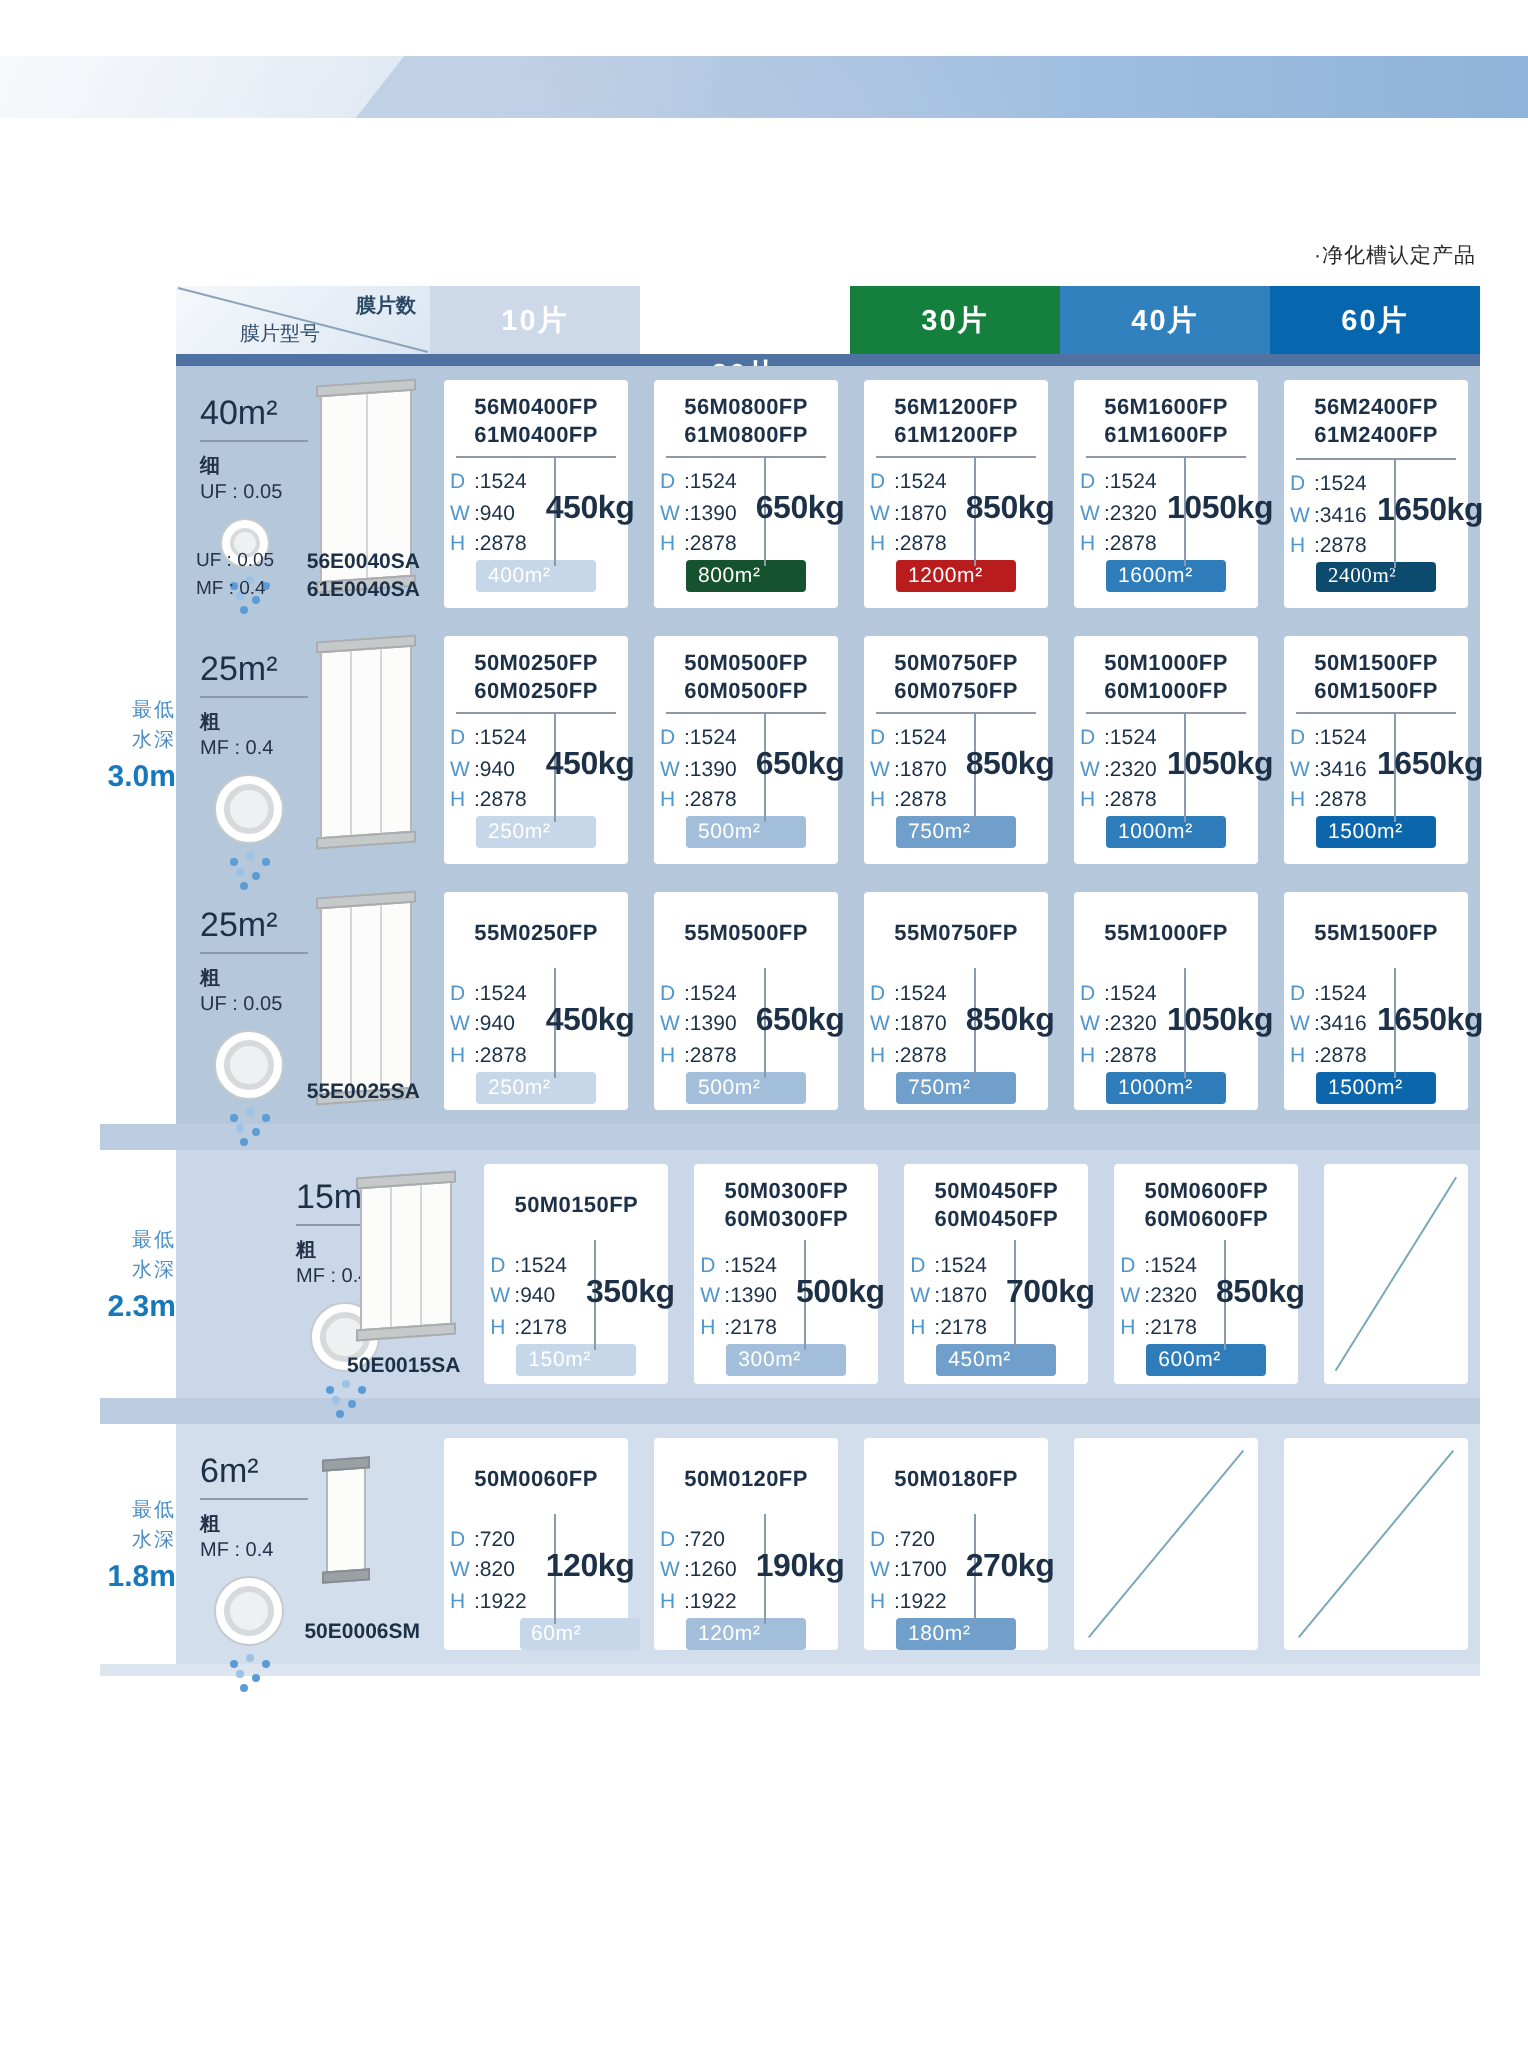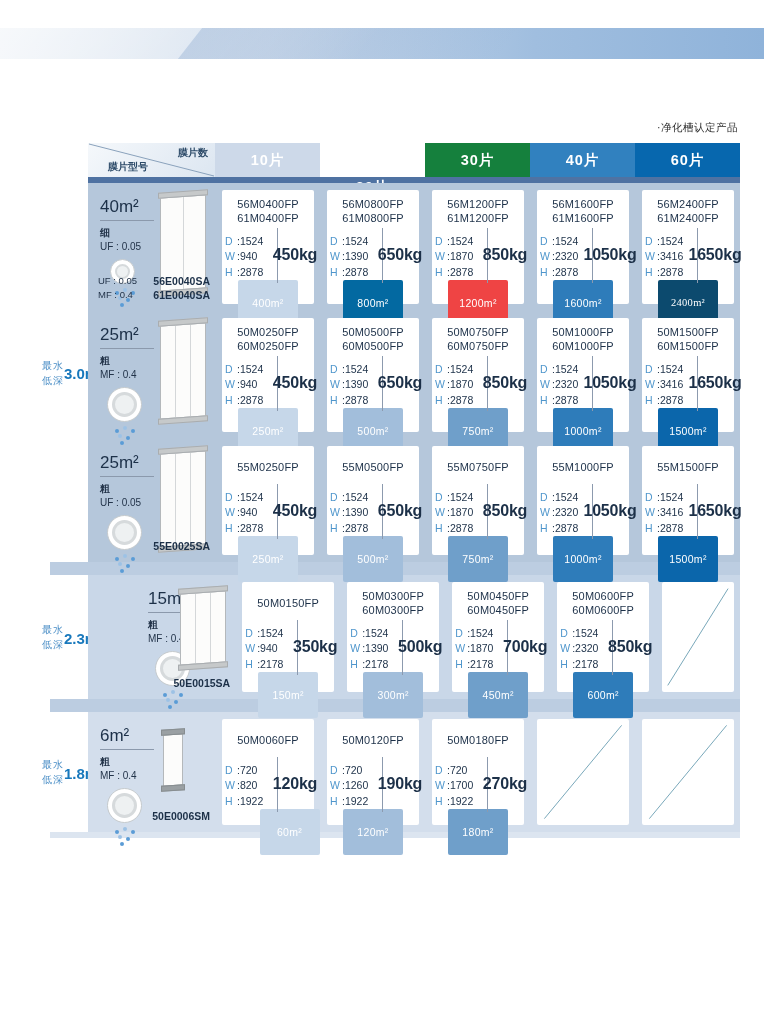--- a/index.html
+++ b/index.html
@@ -15,26 +15,26 @@
   .logo{position:absolute;right:18px;top:0;height:100%;display:flex;
         color:#fff;font-weight:normal;font-size:13.5px;letter-spacing:1.6px;margin-top:40px;}
   .logo .tm{font-size:6px;margin-left:1px;align-self:flex-start;margin-top:8px;letter-spacing:0;}
   .note{position:absolute;right:26px;top:121px;font-size:10.5px;color:#2a2a2a;letter-spacing:.5px;}
   
   .table{position:absolute;left:50px;top:143px;width:690px;}
   .header-row{display:flex;margin-left:38px;height:34px;}
   .corner{position:relative;width:127px;height:34px;background:linear-gradient(135deg,#f5f8fb,#dce6f1);}
   .corner svg{position:absolute;left:0;top:0;}
   .c-top{position:absolute;right:7px;top:3px;font-size:10px;font-weight:bold;color:#2c4a68;}
-  .c-bottom{position:absolute;left:8px;bottom:3px;font-size:10px;font-weight:bold;color:#2c4a68;padding-left:12px;}
+  .c-bottom{position:absolute;left:20px;bottom:3px;font-size:10px;font-weight:normal;color:#2c4a68;padding-left:12px;}
   .col-head{width:105px;display:flex;align-items:center;justify-content:center;
             color:#fff;font-weight:bold;font-size:14.5px;letter-spacing:1px;}
   .darkbar{margin-left:38px;width:652px;height:6px;background:#4f72a2;}
   .group{display:flex;}
-  .depth{width:38px;background:#fff;display:flex;align-items:center;
+  .depth{width:38px;background:#fff;display:flex;flex-direction:column;align-items:flex-end;
          justify-content:center;padding-left:2px;box-sizing:border-box;}
   .d-line{font-size:10px;color:#4a8ec6;letter-spacing:1px;line-height:1.5;}
   .d-val{font-size:15px;font-weight:bold;color:#1878bc;margin-top:2px;}
   .gbody{width:652px;}
   .grow{display:flex;}
   
   .rowhead{position:relative;width:127px;box-sizing:border-box;}
   .rh-left{position:absolute;left:12px;top:14px;}
   .rh-area{font-size:17px;color:#1c3048;}
   .rh-ul{width:54px;height:1px;background:#8b99ac;margin:3px 0 5px;}
@@ -58,30 +58,30 @@
   .rh-bottom{position:absolute;left:10px;right:5px;bottom:8px;display:flex;align-items:flex-end;
              justify-content:flex-end;gap:7px;}
   .rh-bottom.spread{justify-content:space-between;}
   .subpores{font-size:9.5px;color:#23344a;line-height:1.55;white-space:nowrap;}
   .models{font-size:10.5px;font-weight:bold;color:#1c3048;line-height:1.4;text-align:left;white-space:nowrap;}
   
   .cellwrap{width:105px;box-sizing:border-box;padding:7px 6px 7px 7px;}
   .card{background:#fff;border-radius:2px;height:100%;display:flex;flex-direction:column;
         align-items:center;padding:8px 3px 8px;box-sizing:border-box;position:relative;}
   .codes{min-height:27px;display:flex;flex-direction:column;justify-content:center;text-align:center;
-         font-size:11px;font-weight:normal;color:#1c3048;line-height:1.25;letter-spacing:.2px;}
+         font-size:11px;font-weight:bold;color:#1c3048;line-height:1.25;letter-spacing:.2px;}
   .rule{width:80px;height:1px;background:#8c9aae;margin:3px 0 2px;}
   .specs{position:relative;width:86px;padding-top:3px;}
   .spec-line{display:flex;align-items:center;height:15.5px;font-size:10.5px;color:#1c3048;}
   .sl{color:#4f96cc;width:12px;}
   .vline{position:absolute;left:52px;top:-2px;bottom:-3px;width:1px;background:#8c9aae;}
   .wt{position:absolute;left:54px;top:0;bottom:0;right:0;display:flex;align-items:center;
       justify-content:center;font-size:16px;font-weight:bold;color:#1c3048;letter-spacing:-.2px;}
-  .badge{margin-top:auto;min-width:60px;box-sizing:border-box;text-align:center;font-size:10.5px;
-         color:#fff;padding:17px 6px;border-radius:2px;letter-spacing:.3px;}
+  .badge{margin-top:auto;min-width:60px;box-sizing:border-box;text-align:left;font-size:10.5px;
+         color:#fff;padding:2px 6px;border-radius:2px;letter-spacing:.3px;}
   .card.empty svg{position:absolute;left:0;top:0;width:100%;height:100%;}
   .sep{height:13px;background:#bccde1;}
   .bottomstrip{height:6px;background:#dce5f0;}
 </style>
 </head>
 <body>
 
 <div class="page">
   <div class="top-band">
     <div class="streak1"></div>
@@ -195,21 +195,21 @@
                       <span>1390</span>
                     </div>
                     <div class="spec-line">
                       <span class="sl">H</span>
                       <span> : </span>
                       <span>2878</span>
                     </div>
                     <div class="vline"></div>
                     <div class="wt">650kg</div>
                   </div>
-                  <div class="badge" style="background: #0369a1;">800m²</div>
+                  <div class="badge" style="background: #14532d;">800m²</div>
                 </div>
               </div>
               <div class="cellwrap">
                 <div class="card">
                   <div class="codes">
                     <div>56M1200FP</div>
                     <div>61M1200FP</div>
                   </div>
                   <div class="rule"></div>
                   <div class="specs">
@@ -224,21 +224,21 @@
                       <span>1870</span>
                     </div>
                     <div class="spec-line">
                       <span class="sl">H</span>
                       <span> : </span>
                       <span>2878</span>
                     </div>
                     <div class="vline"></div>
                     <div class="wt">850kg</div>
                   </div>
-                  <div class="badge" style="background: #ef4444;">1200m²</div>
+                  <div class="badge" style="background: #b91c1c;">1200m²</div>
                 </div>
               </div>
               <div class="cellwrap">
                 <div class="card">
                   <div class="codes">
                     <div>56M1600FP</div>
                     <div>61M1600FP</div>
                   </div>
                   <div class="rule"></div>
                   <div class="specs">

